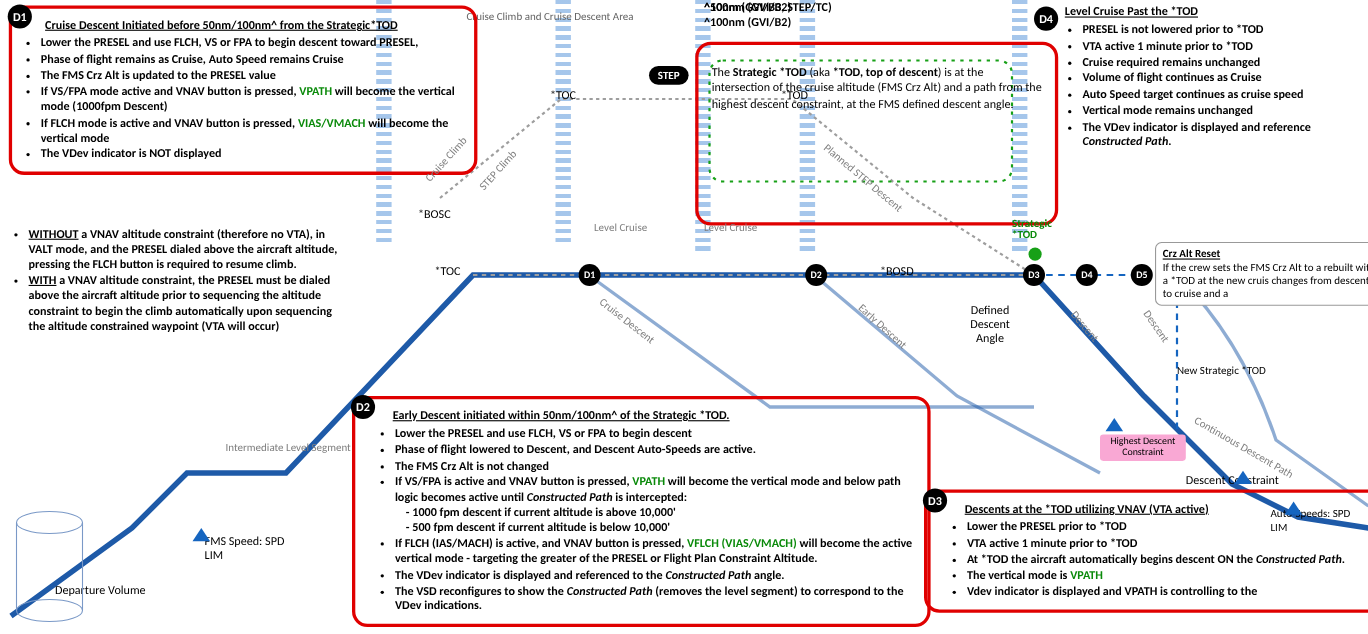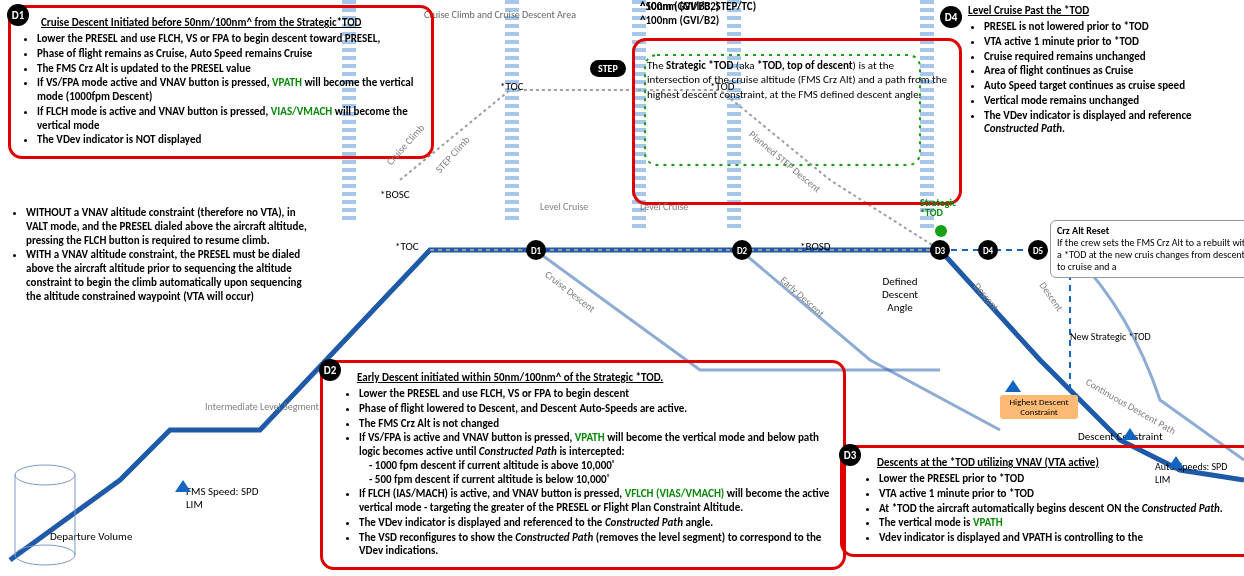--- a/index.html
+++ b/index.html
@@ -3,30 +3,30 @@
 <meta charset="utf-8">
 <style>
   html,body{margin:0;padding:0;font-family:Calibri,Arial,sans-serif;font-size:11px;color:#000;background:#fff;width:1244px;height:576px;overflow:hidden;position:relative}
   .page{position:relative;width:1244px;height:576px}
   .abs{position:absolute}
   .box{border:3px solid #e00000;border-radius:14px;padding:8px 10px;background:rgba(255,255,255,0);}
   .badge{position:absolute;width:22px;height:22px;border-radius:50%;background:#000;color:#fff;font-size:11px;font-weight:700;display:flex;align-items:center;justify-content:center}
   .title{font-weight:700;text-decoration:underline;margin-bottom:3px}
   ul.b{margin:0;padding-left:16px}
   ul.b li{margin:1px 0;line-height:1.25}
-  .u{}
+  .u{text-decoration:underline}
   .i{font-style:italic}
   .b{font-weight:700}
   .green{color:#0a8a0a;font-weight:700}
   .gray{color:#808080}
   .lbl{position:absolute;font-size:11px}
   .smlbl{font-size:10px}
   .dotmark{position:absolute;width:20px;height:20px;border-radius:50%;background:#000;color:#fff;font-size:9px;font-weight:700;display:flex;align-items:center;justify-content:center}
   .step-pill{position:absolute;background:#000;color:#fff;border-radius:10px;padding:2px 8px;font-size:10px;font-weight:700}
-  .tealbox{position:absolute;background:#fdba74;border-radius:3px;font-size:9px;text-align:center;padding:2px 4px;line-height:1.1}
+  .tealbox{position:absolute;background:#f9a8d4;border-radius:3px;font-size:9px;text-align:center;padding:2px 4px;line-height:1.1}
   .tribox{position:absolute;width:0;height:0;border-left:8px solid transparent;border-right:8px solid transparent;border-bottom:12px solid #1565c0}
   svg.flight{position:absolute;left:0;top:0;width:1244px;height:576px;pointer-events:none}
   .barrier{position:absolute;width:14px;background:repeating-linear-gradient(180deg,#8fb8e6 0 4px,#fff 4px 8px);opacity:.8}
   .annot{position:absolute;font-size:10px;color:#666}
   .volwrap{position:absolute}
   .callout{position:absolute;font-size:10px;line-height:1.2}
 </style>
 </head>
 <body>
 <div class="page">
@@ -78,21 +78,21 @@
   <div id="tod-text" style="font-size:11px;line-height:1.3">The <b>Strategic *TOD</b> (aka <b>*TOD, top of descent</b>) is at the intersection of the cruise altitude (FMS Crz Alt) and a path from the highest descent constraint, at the FMS defined descent angle.</div>
 </div>
 
 <div class="abs" style="left:968px;top:4px;width:276px">
   <div class="badge" style="left:-28px;top:2px">D4</div>
   <div class="title">Level Cruise Past the *TOD</div>
   <ul class="b" id="d4-list">
         <li>PRESEL is not lowered prior to *TOD</li>
         <li>VTA active 1 minute prior to *TOD</li>
         <li>Cruise required remains unchanged</li>
-        <li>Area of flight continues as Cruise</li>
+        <li>Volume of flight continues as Cruise</li>
         <li>Auto Speed target continues as cruise speed</li>
         <li>Vertical mode remains unchanged</li>
         <li>The VDev indicator is displayed and reference <span class="i">Constructed Path</span>.</li>
       </ul>
 </div>
 
 <div class="abs callout" style="left:1050px;top:220px;width:194px;border:1px solid #999;border-radius:6px;padding:4px 6px;background:#fff">
   <div class="u b">Crz Alt Reset</div>
   <div>If the crew sets the FMS Crz Alt to a rebuilt with a *TOD at the new cruis changes from descent to cruise and a</div>
 </div>

